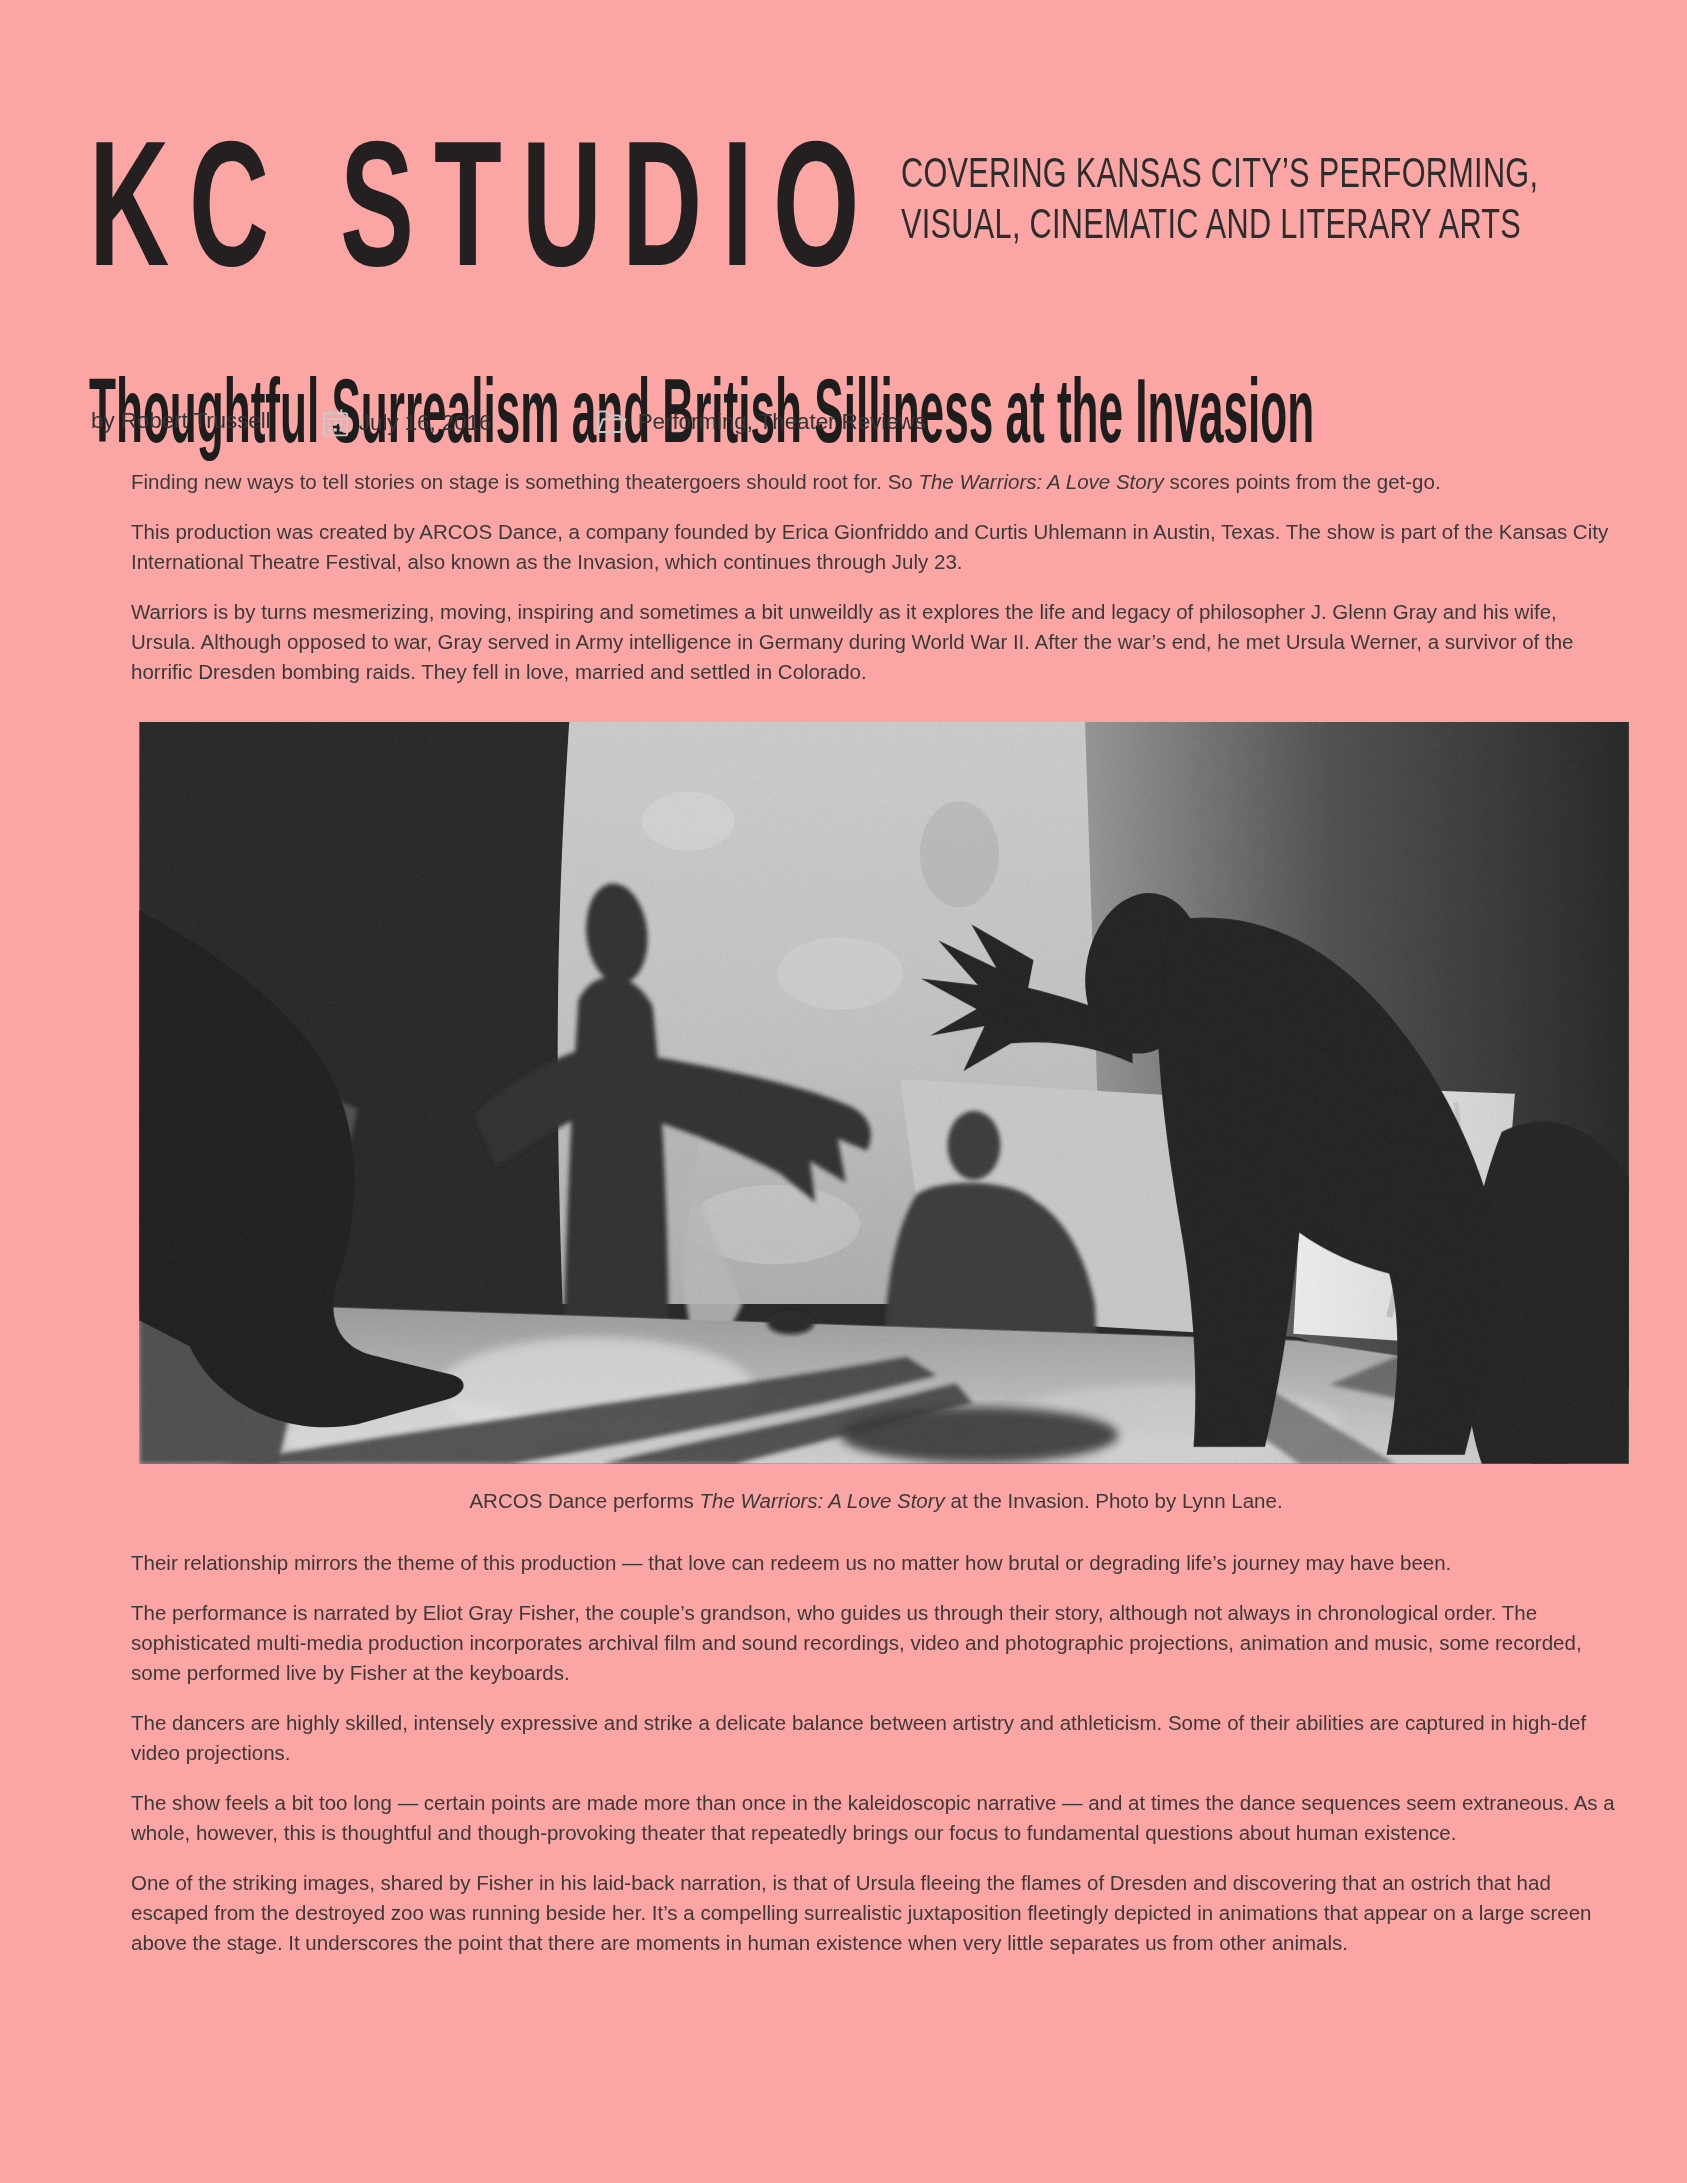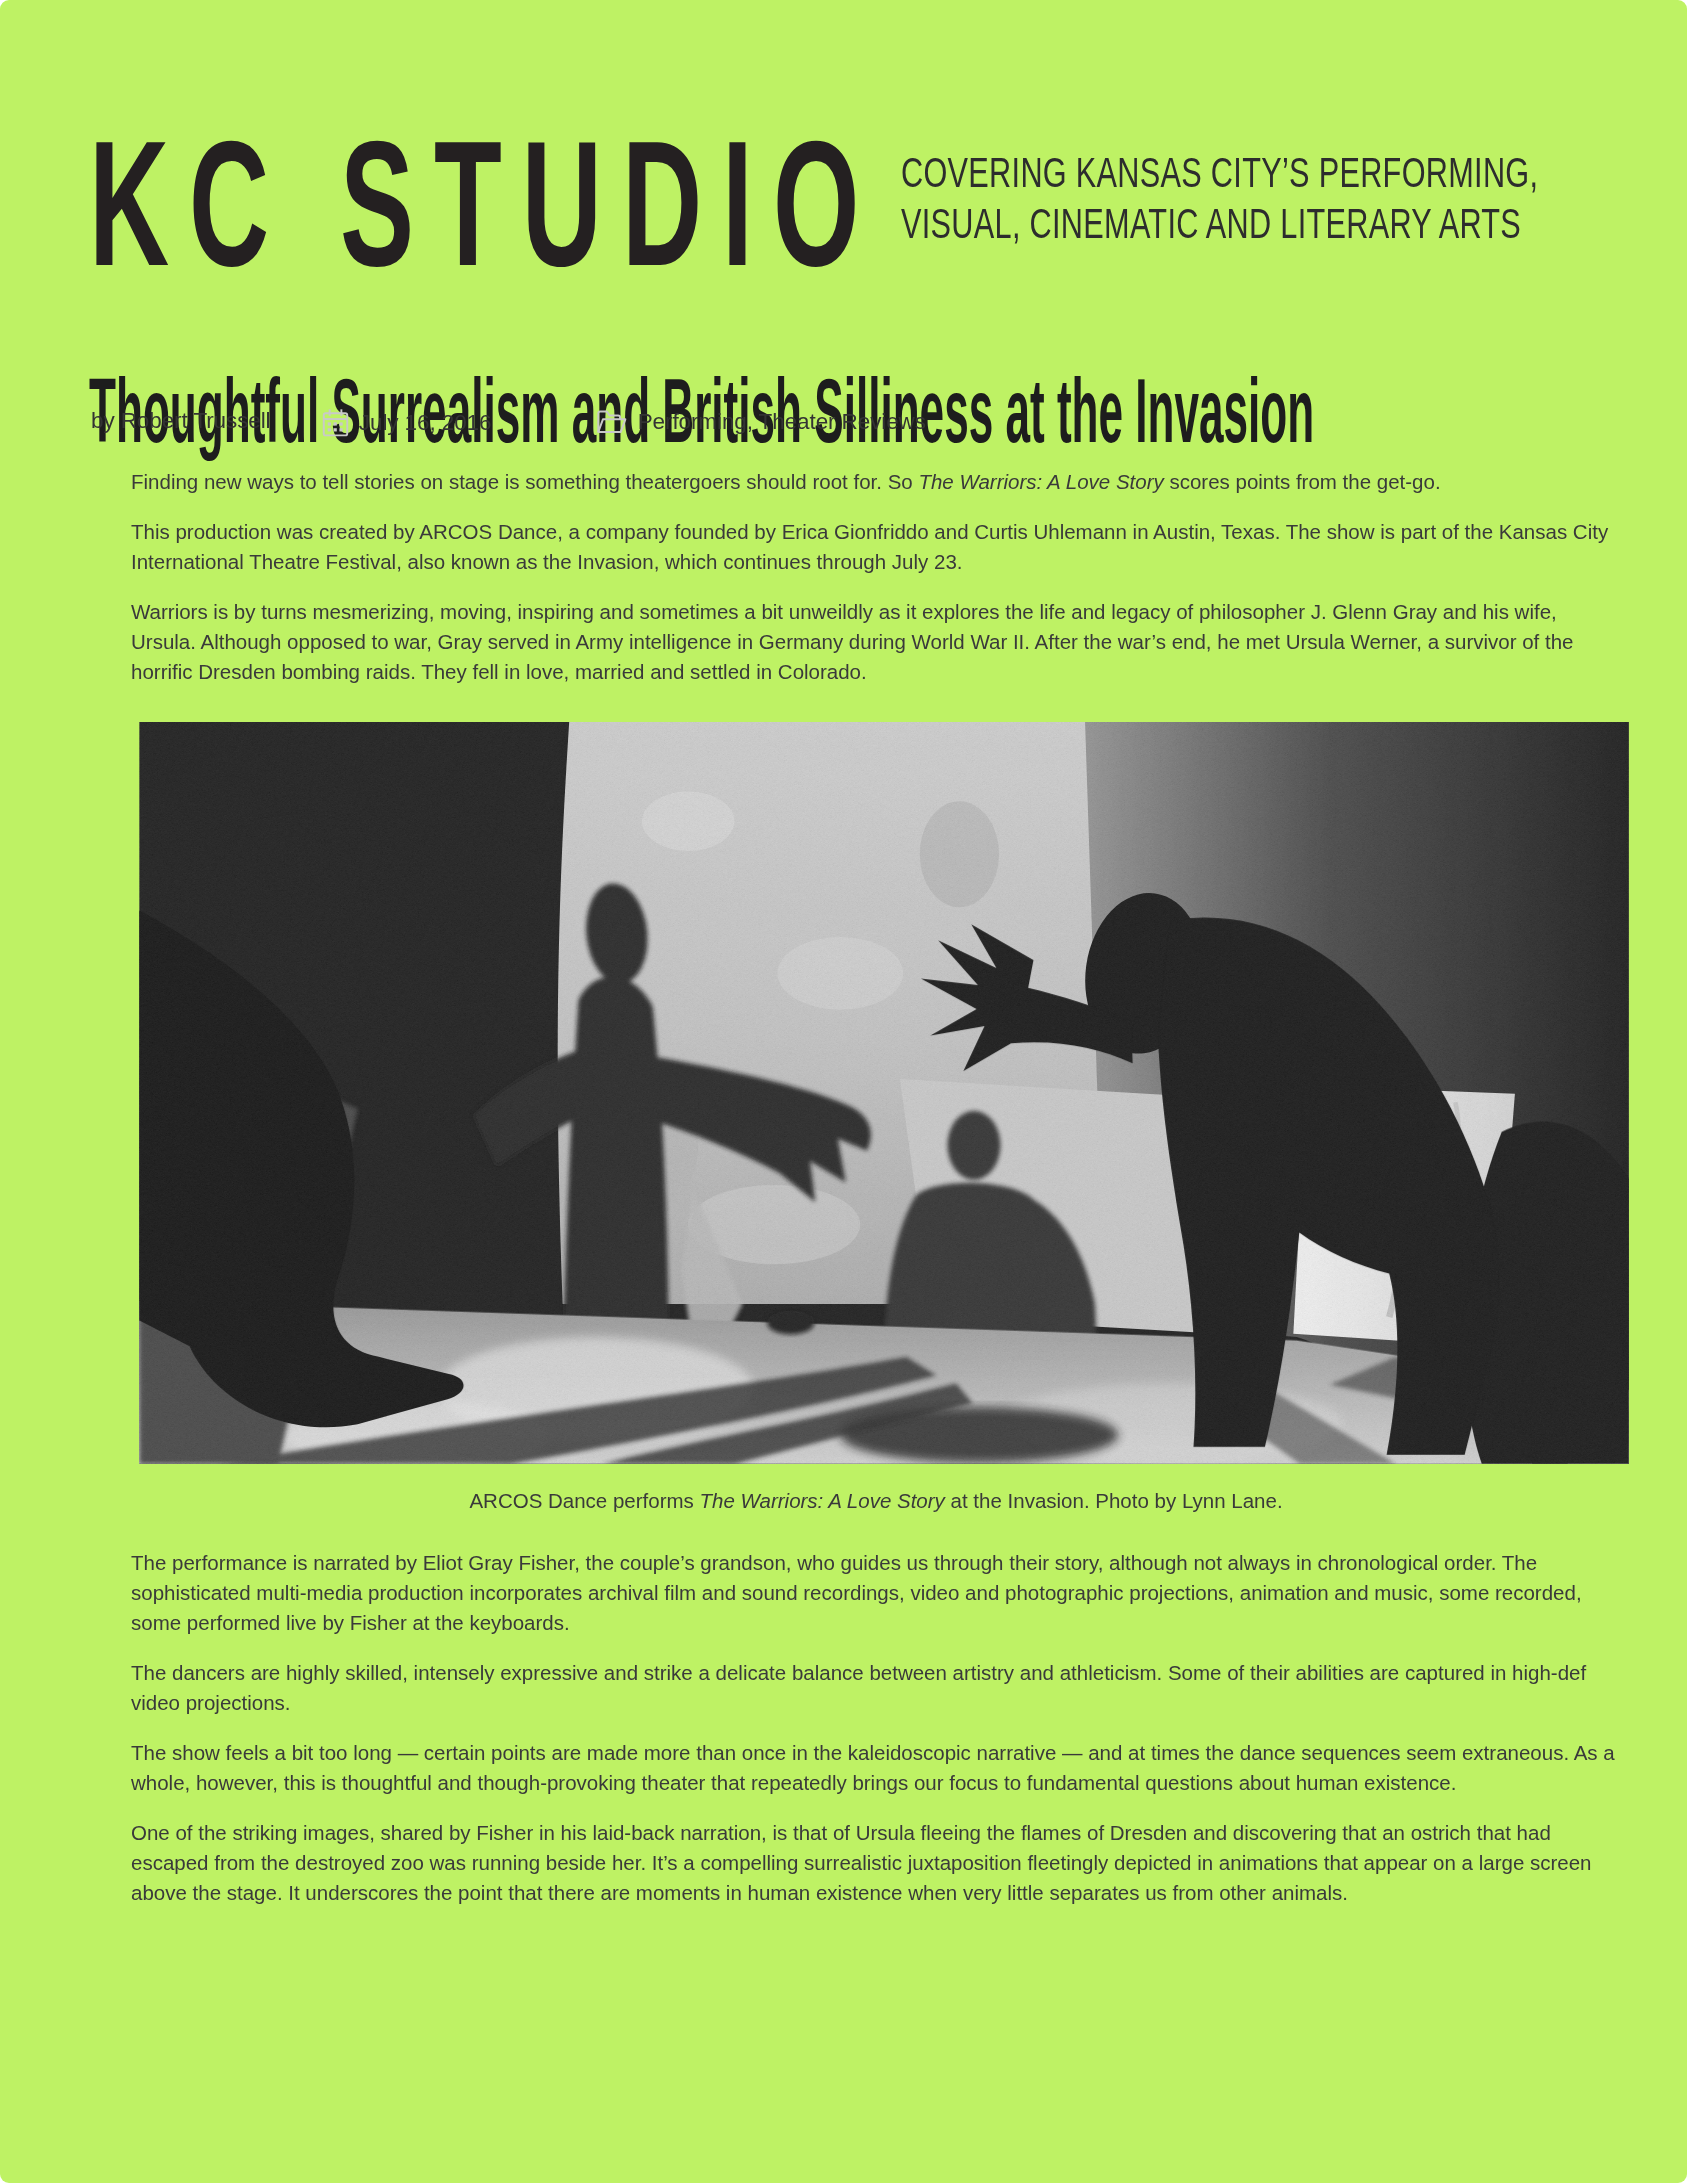--- a/index.html
+++ b/index.html
@@ -1,24 +1,23 @@
 <!DOCTYPE html>
 <html style="font-size:10.6px"><head>
 <meta charset="utf-8">
 <style>
   html,body{margin:0;padding:0;}
   body{background:#ffffff;}
   .page{
     position:relative;
     width:1687px;
     height:2183px;
-    background:#bef264;
+    background:#fca5a5;
     overflow:hidden;
     font-family:"Liberation Sans", sans-serif;
-    border-radius:9px;
   }
 
   
   .logo{
     position:absolute; left:89px; top:114px;
     font-size:179px; font-weight:bold; line-height:1;
     letter-spacing:0.18em; color:#242021;
     transform:scaleX(0.62); transform-origin:left top;
     white-space:nowrap;
   }
@@ -215,20 +214,21 @@
           <path d="M60,470 L330,585 L210,1122 L0,1122 L0,520 Z" fill="#383838" filter="url(#soft2)"></path>
           <path d="M0,285 C140,360 252,452 296,548 C338,642 330,756 300,842 C282,902 300,948 362,960 L468,986 C498,992 498,1014 466,1024 L330,1062 C216,1084 112,1024 76,944 L0,905 Z" fill="#010101"></path>
 
           <rect width="2252" height="1122" filter="url(#grain)"></rect>
         </svg>
       </div>
       <figcaption><span>ARCOS Dance performs </span><em>The Warriors: A Love Story</em><span> at the Invasion. Photo by Lynn Lane.</span></figcaption>
     </figure>
 
     <div class="after seg-group">
+        <p><span>Their relationship mirrors the theme of this production — that love can redeem us no matter how brutal or degrading life’s journey may have been.</span></p>
         <p><span>The performance is narrated by Eliot Gray Fisher, the couple’s grandson, who guides us through their story, although not always in chronological order. The sophisticated multi-media production incorporates archival film and sound recordings, video and photographic projections, animation and music, some recorded, some performed live by Fisher at the keyboards.</span></p>
         <p><span>The dancers are highly skilled, intensely expressive and strike a delicate balance between artistry and athleticism. Some of their abilities are captured in high-def video projections.</span></p>
         <p><span>The show feels a bit too long — certain points are made more than once in the kaleidoscopic narrative — and at times the dance sequences seem extraneous. As a whole, however, this is thoughtful and though-provoking theater that repeatedly brings our focus to fundamental questions about human existence.</span></p>
         <p><span>One of the striking images, shared by Fisher in his laid-back narration, is that of Ursula fleeing the flames of Dresden and discovering that an ostrich that had escaped from the destroyed zoo was running beside her. It’s a compelling surrealistic juxtaposition fleetingly depicted in animations that appear on a large screen above the stage. It underscores the point that there are moments in human existence when very little separates us from other animals.</span></p>
       </div>
 
   </div>
 </div>
 
 

